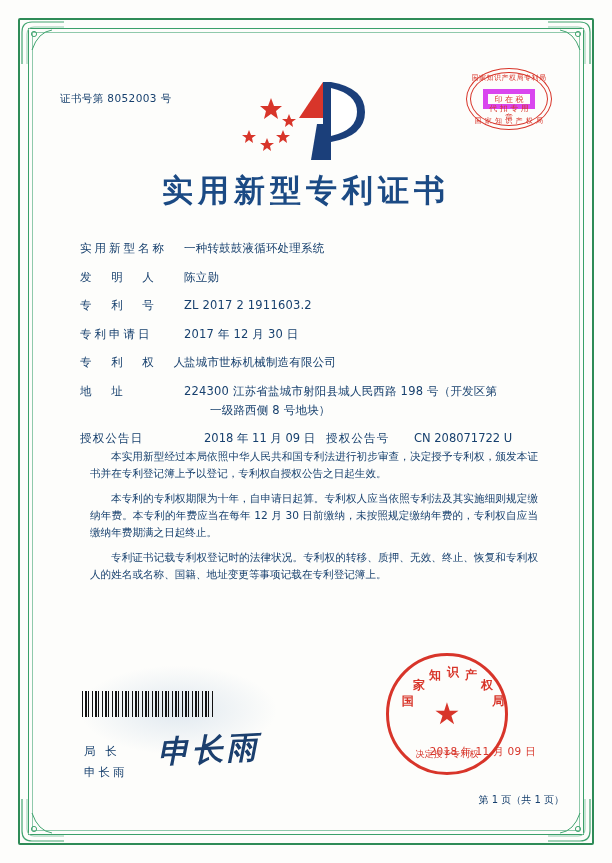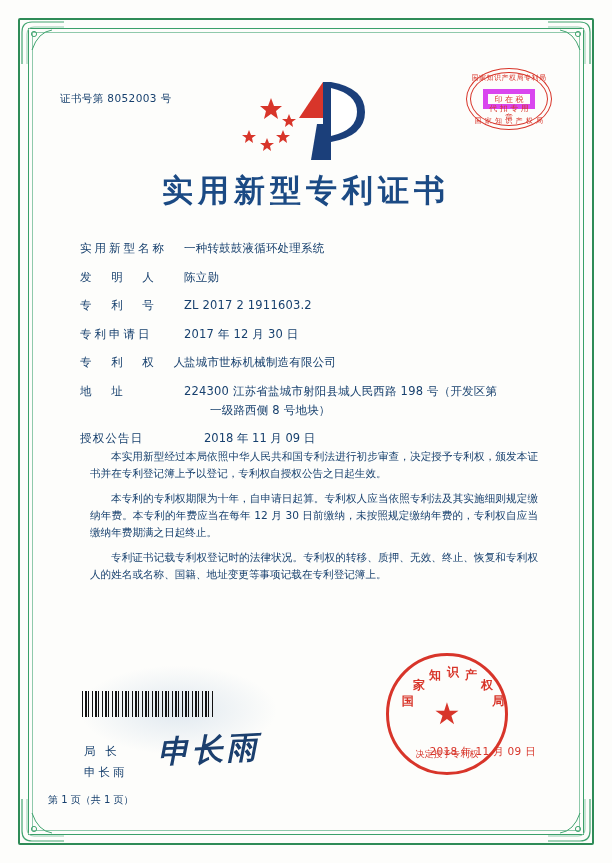--- a/index.html
+++ b/index.html
@@ -285,21 +285,21 @@
     bottom: 56px;
     color: #d8352a;
     font-size: 10.5px;
     letter-spacing: .3px;
   }
 
   .page-no {
     position: absolute;
     left: 0; right: 0;
     bottom: 8px;
-    text-align: left;
+    text-align: right;
     font-size: 10px;
     color: #17406e;
   }
 
   .watermark {
     position: absolute;
     left: 30px;
     bottom: 60px;
     width: 200px;
     height: 90px;
@@ -417,20 +417,24 @@
           <span>224300 江苏省盐城市射阳县城人民西路 198 号（开发区第</span>
           <span class="sub">一级路西侧 8 号地块）</span>
         </div>
       </div>
 
       <div class="two-col">
         <div class="cell left">
           <div class="lbl">授权公告日</div>
           <div class="val">2018 年 11 月 09 日</div>
         </div>
+        <div class="cell">
+          <div class="lbl right-lbl">授权公告号</div>
+          <div class="val">CN 208071722 U</div>
+        </div>
       </div>
 
     </div>
 
     <div class="paras">
       <p>本实用新型经过本局依照中华人民共和国专利法进行初步审查，决定授予专利权，颁发本证书并在专利登记簿上予以登记，专利权自授权公告之日起生效。</p>
       <p>本专利的专利权期限为十年，自申请日起算。专利权人应当依照专利法及其实施细则规定缴纳年费。本专利的年费应当在每年 12 月 30 日前缴纳，未按照规定缴纳年费的，专利权自应当缴纳年费期满之日起终止。</p>
       <p>专利证书记载专利权登记时的法律状况。专利权的转移、质押、无效、终止、恢复和专利权人的姓名或名称、国籍、地址变更等事项记载在专利登记簿上。</p>
     </div>
 

